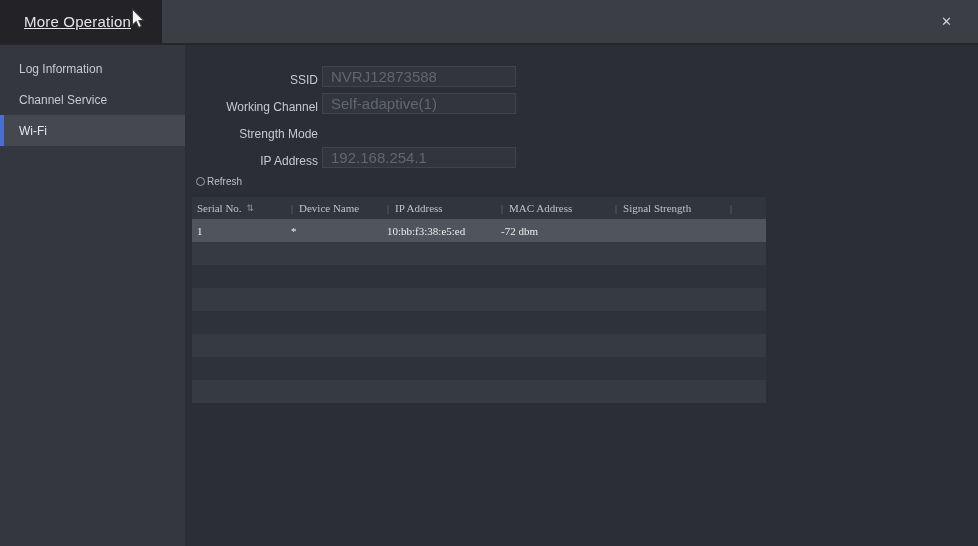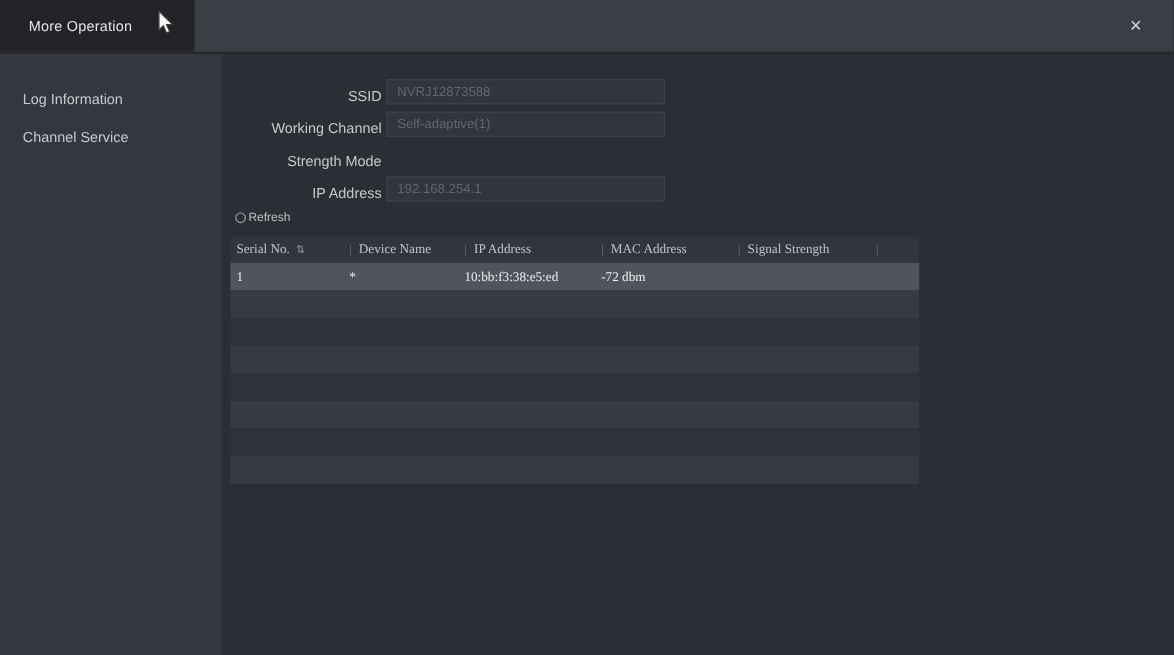--- a/index.html
+++ b/index.html
@@ -18,55 +18,55 @@
   }
   
   .topbar{
     position:absolute;left:0;top:0;width:978px;height:43px;
     background:#3b3e45;z-index:5;
   }
   .title-region{
     position:absolute;left:0;top:0;width:162px;height:43px;
     background:#232327;display:flex;align-items:center;padding-left:24px;
   }
-  .page-title{color:#e4e5e7;font-size:12px;letter-spacing:.2px;white-space:nowrap;}
+  .page-title{color:#e4e5e7;font-size:15px;letter-spacing:.2px;white-space:nowrap;text-decoration:underline;}
   .close-button{
     position:absolute;right:26px;top:0;height:43px;display:flex;align-items:center;
     color:#ced2d8;font-size:13px;cursor:pointer;
   }
   .cursor{position:absolute;left:131px;top:8px;z-index:10;}
   
   .content-divider{
     position:absolute;left:0;top:43px;width:978px;height:2px;background:#26262b;
   }
   .sidebar{
     position:absolute;left:0;top:45px;width:185px;height:501px;
-    background:#343740;padding-top:22px;
+    background:#343740;padding-top:8px;
   }
   .side-item{
     height:31px;display:flex;align-items:center;padding-left:19px;
     color:#c7c9cd;font-size:12px;cursor:pointer;white-space:nowrap;
   }
   .side-item.selected{
     background:#45494f;border-left:4px solid var(--accent);
     padding-left:15px;color:#e3e5e8;
   }
   .main{
     position:absolute;left:185px;top:45px;width:793px;height:501px;
     background:#2b2e35;
   }
   
   .form-row{position:absolute;left:0;height:21px;display:flex;align-items:flex-end;}
   .form-label{
     width:133px;text-align:right;color:#c7c9cd;font-size:12px;white-space:nowrap;
   }
   .form-input{
-    position:absolute;left:137px;top:0;width:232px;height:21px;
+    position:absolute;left:137px;top:0;width:194px;height:21px;
     background:#32353c;border:1px solid #3f434b;color:#62666e;
-    font-size:11px;padding:0 8px;font-family:"Liberation Sans", sans-serif;
+    font-size:15px;padding:0 8px;font-family:"Liberation Sans", sans-serif;
     outline:none;
   }
   
   .refresh{
     position:absolute;left:11px;top:131px;display:flex;align-items:center;gap:2px;
     color:#bdc0c5;font-size:10px;cursor:pointer;
   }
   .refresh-icon{
     width:9px;height:9px;border:1px solid #9ba0a7;border-radius:50%;display:inline-block;
   }
@@ -101,20 +101,23 @@
 </div>
 
 <div class="content-divider"></div>
 
 <div class="sidebar">
     <div class="side-item">
     <span>Log Information</span>
   </div>
     <div class="side-item">
     <span>Channel Service</span>
+  </div>
+    <div class="side-item selected">
+    <span>Wi-Fi</span>
   </div>
   </div>
 
 <div class="main">
 
   <div id="form-area">
       <div class="form-row" style="top: 21px; width: 331px;">
     <span class="form-label">SSID</span>
     <input class="form-input" readonly="" value="NVRJ12873588" style="">
   </div>

